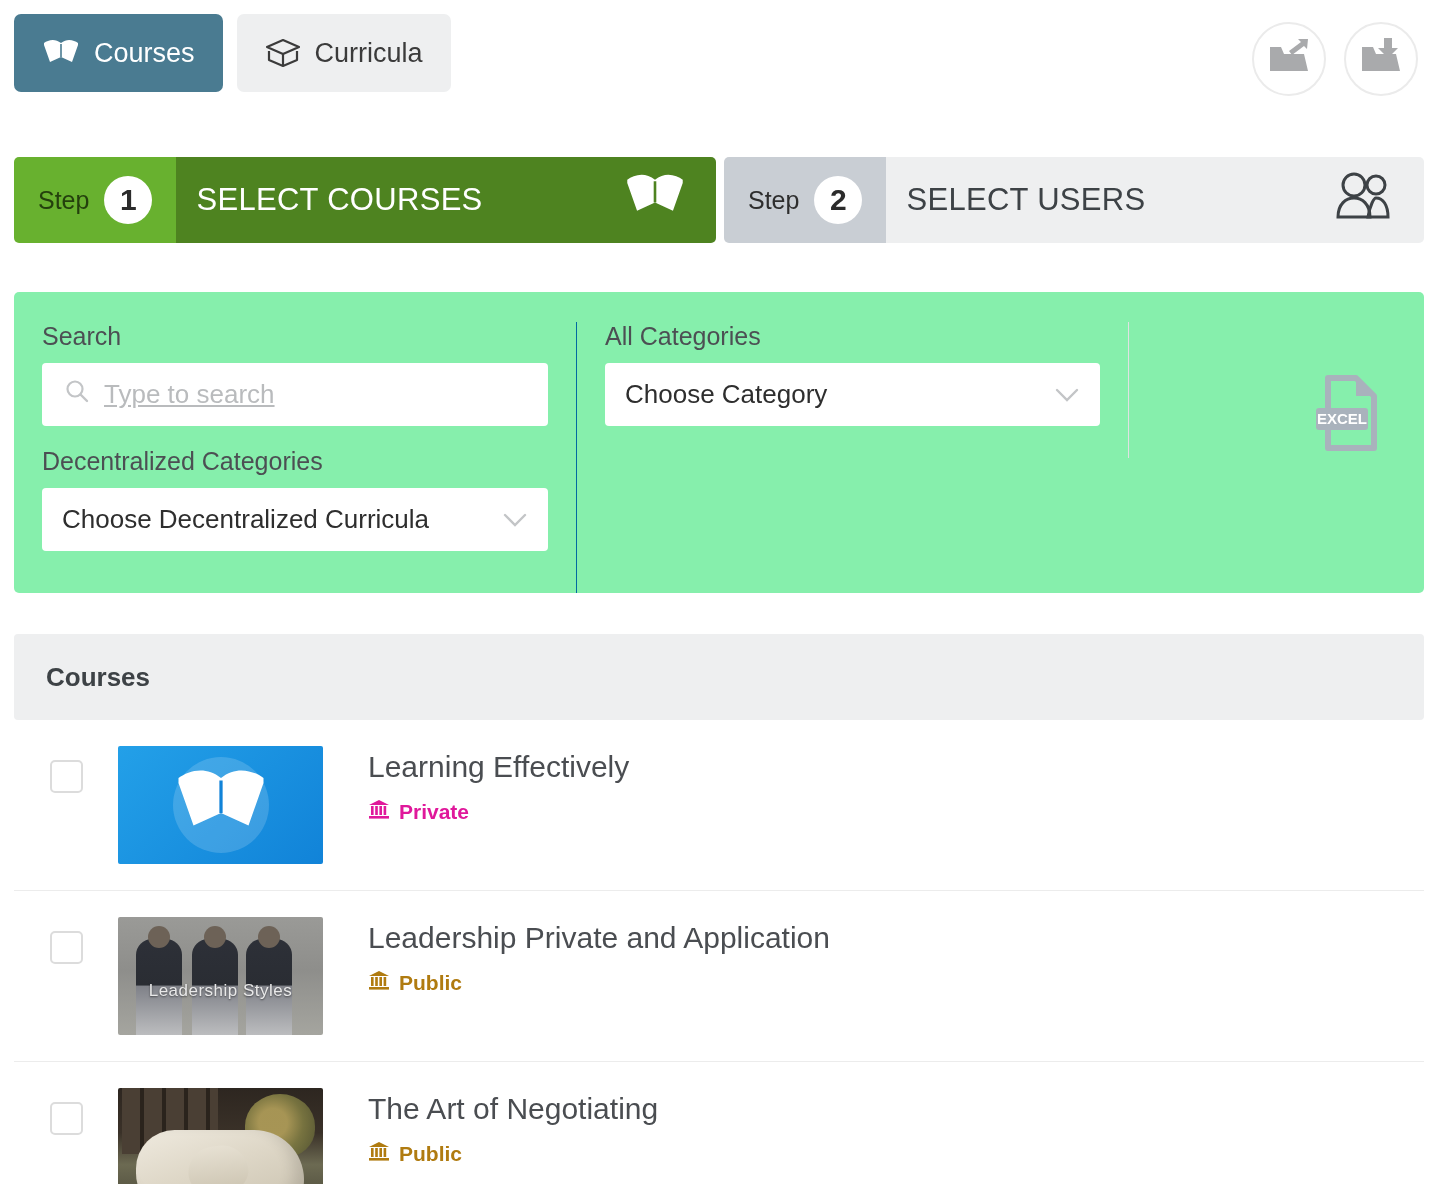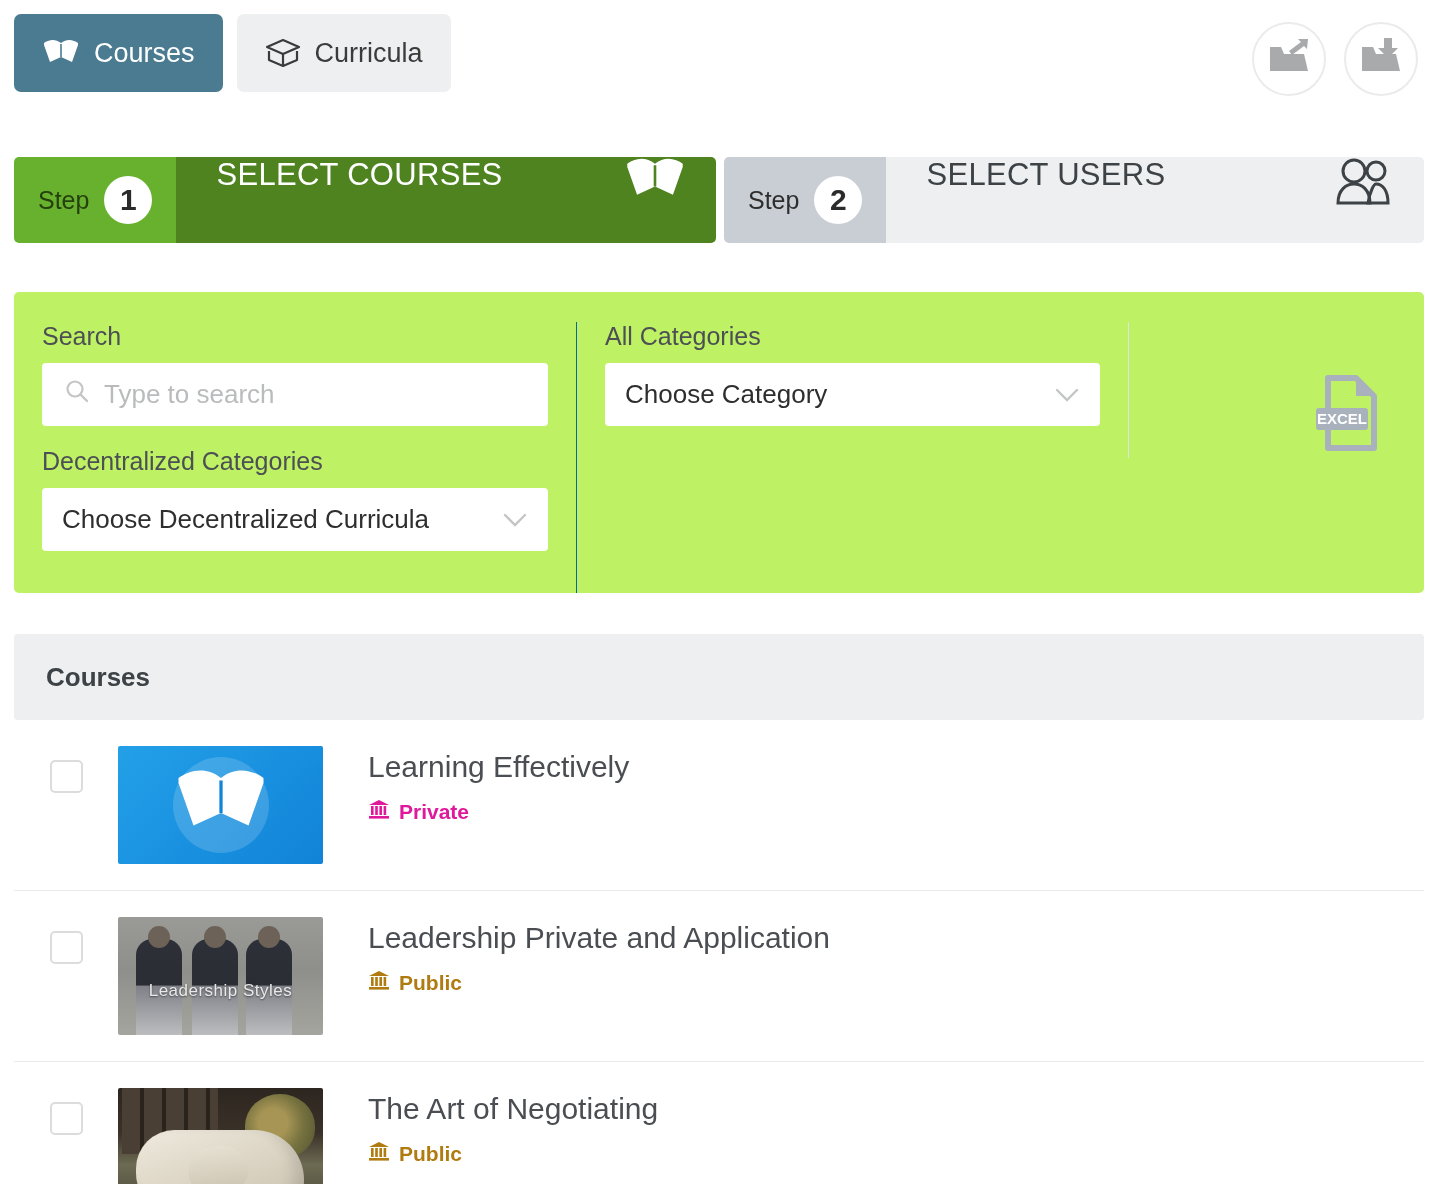--- a/index.html
+++ b/index.html
@@ -81,32 +81,33 @@
   .step-num {
     width: 48px; height: 48px;
     border-radius: 50%;
     background: #ffffff;
     display: flex; align-items: center; justify-content: center;
     font-size: 30px; font-weight: bold; color: #2b2b2b;
   }
   .step-body {
     flex: 1;
     display: flex;
+    align-items: center;
     justify-content: space-between;
-    padding: 0 30px 0 40px;
+    padding: 0 30px 0 20px;
     font-size: 31px;
     letter-spacing: .3px;
   }
   .step1 .step-body { background: #4e8320; color: #ffffff; }
   .step2 .step-body { background: #eeeff0; color: #3d4246; }
 
   
   .filters {
     margin: 49px 14px 0 14px;
-    background: #bef264;
+    background: #86efac;
     border-radius: 5px;
     height: 301px;
     display: flex;
     position: relative;
     padding: 30px 0 0 0;
   }
   .fcol { padding: 0 28px; }
   .fcol.c1 { width: 562px; }
   .fcol.c2 { width: 552px; border-left: 1px solid #0369a1; }
   .fcol.c3 { flex: 1; position: relative; }
@@ -127,21 +128,21 @@
     background: #ffffff;
     border-radius: 4px;
     display: flex;
     align-items: center;
     padding: 0 20px;
     font-size: 26px;
     color: #2e2e2e;
     cursor: pointer;
   }
   .finput { padding-left: 22px; gap: 14px; }
-  .ph { color: #b9bbbd; }
+  .ph { color: #b9bbbd; text-decoration: underline; }
   .fselect { justify-content: space-between; }
   .chev { color: #b9bbbd; flex: 0 0 auto; }
   .excel-wrap {
     position: absolute;
     right: 44px;
     top: 52px;
     cursor: pointer;
   }
 
   

